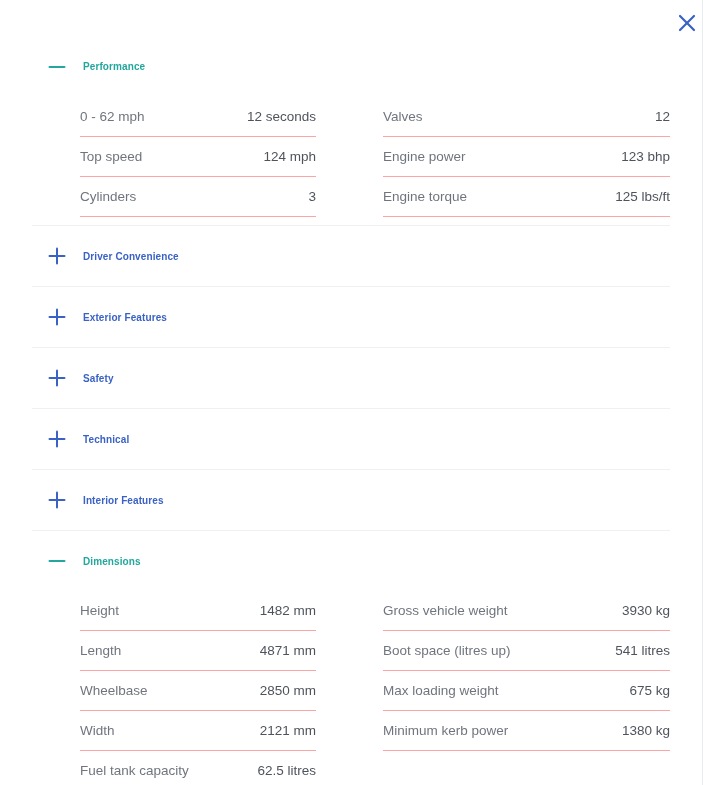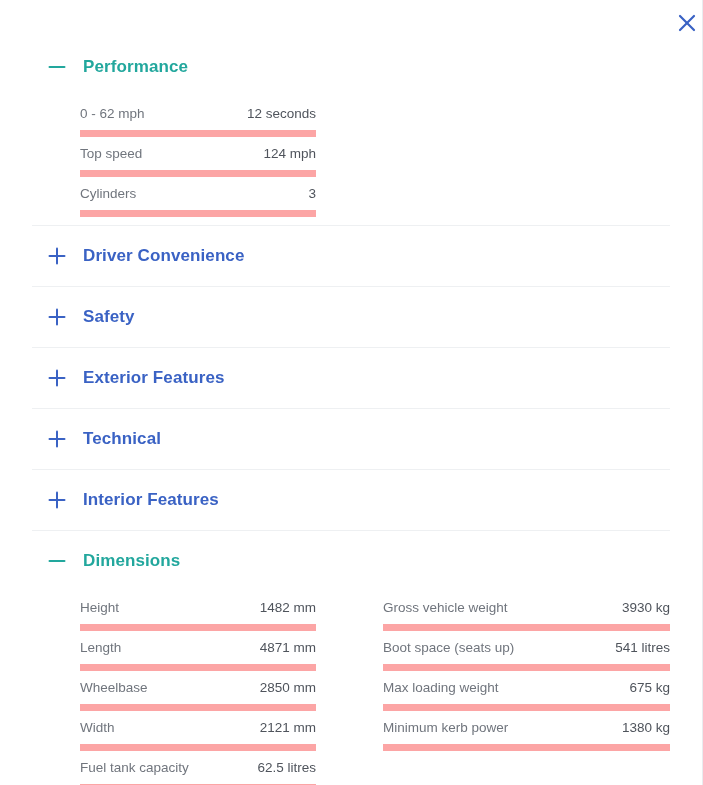--- a/index.html
+++ b/index.html
@@ -64,21 +64,21 @@
     width: 30px;
     flex: 0 0 30px;
     display: flex;
     align-items: center;
     justify-content: flex-start;
     margin-left: 16px;
   }
   .toggle-icon svg { display: block; }
 
   .section-title {
-    font-size: 17px;
+    font-size: 10px;
     font-weight: bold;
     letter-spacing: 0.1px;
     margin-left: 5px;
   }
   .section.open .section-title { color: #22a79d; }
   .section.closed .section-title { color: #3a62c4; text-align: right; }
 
   
   .spec-body {
     display: flex;
@@ -90,21 +90,21 @@
     padding-right: 0;
   }
   .spec-col.left  { padding-left: 48px; padding-right: 35px; }
   .spec-col.right { padding-left: 32px; padding-right: 0px; }
 
   .spec-row {
     display: flex;
     align-items: center;
     justify-content: space-between;
     height: 40px;
-    border-bottom: 7px solid #fca5a5;
+    border-bottom: 1px solid #fca5a5;
     font-size: 13.5px;
     color: #6b7078;
   }
   .spec-label {
     color: #70757d;
     white-space: nowrap;
   }
   .spec-value {
     color: #4f545c;
     white-space: nowrap;
@@ -143,20 +143,34 @@
             </div>
             <div class="spec-row">
               <span class="spec-label">Top speed</span>
               <span class="spec-value">124 mph</span>
             </div>
             <div class="spec-row">
               <span class="spec-label">Cylinders</span>
               <span class="spec-value">3</span>
             </div>
           </div>
+          <div class="spec-col right">
+            <div class="spec-row">
+              <span class="spec-label">Valves</span>
+              <span class="spec-value">12</span>
+            </div>
+            <div class="spec-row">
+              <span class="spec-label">Engine power</span>
+              <span class="spec-value">123 bhp</span>
+            </div>
+            <div class="spec-row">
+              <span class="spec-label">Engine torque</span>
+              <span class="spec-value">125 lbs/ft</span>
+            </div>
+          </div>
         </div>
       </div>
       <div class="section closed">
         <div class="section-head">
           <span class="toggle-icon">
             <svg width="18" height="18" viewBox="0 0 18 18">
               <line x1="9" y1="1.5" x2="9" y2="16.5" stroke="#3a62c4" stroke-width="2" stroke-linecap="round"></line>
               <line x1="1.5" y1="9" x2="16.5" y2="9" stroke="#3a62c4" stroke-width="2" stroke-linecap="round"></line>
             </svg>
           </span>
@@ -164,32 +178,32 @@
         </div>
       </div>
       <div class="section closed">
         <div class="section-head">
           <span class="toggle-icon">
             <svg width="18" height="18" viewBox="0 0 18 18">
               <line x1="9" y1="1.5" x2="9" y2="16.5" stroke="#3a62c4" stroke-width="2" stroke-linecap="round"></line>
               <line x1="1.5" y1="9" x2="16.5" y2="9" stroke="#3a62c4" stroke-width="2" stroke-linecap="round"></line>
             </svg>
           </span>
+          <span class="section-title">Exterior Features</span>
+        </div>
+      </div>
+      <div class="section closed">
+        <div class="section-head">
+          <span class="toggle-icon">
+            <svg width="18" height="18" viewBox="0 0 18 18">
+              <line x1="9" y1="1.5" x2="9" y2="16.5" stroke="#3a62c4" stroke-width="2" stroke-linecap="round"></line>
+              <line x1="1.5" y1="9" x2="16.5" y2="9" stroke="#3a62c4" stroke-width="2" stroke-linecap="round"></line>
+            </svg>
+          </span>
           <span class="section-title">Safety</span>
-        </div>
-      </div>
-      <div class="section closed">
-        <div class="section-head">
-          <span class="toggle-icon">
-            <svg width="18" height="18" viewBox="0 0 18 18">
-              <line x1="9" y1="1.5" x2="9" y2="16.5" stroke="#3a62c4" stroke-width="2" stroke-linecap="round"></line>
-              <line x1="1.5" y1="9" x2="16.5" y2="9" stroke="#3a62c4" stroke-width="2" stroke-linecap="round"></line>
-            </svg>
-          </span>
-          <span class="section-title">Exterior Features</span>
         </div>
       </div>
       <div class="section closed">
         <div class="section-head">
           <span class="toggle-icon">
             <svg width="18" height="18" viewBox="0 0 18 18">
               <line x1="9" y1="1.5" x2="9" y2="16.5" stroke="#3a62c4" stroke-width="2" stroke-linecap="round"></line>
               <line x1="1.5" y1="9" x2="16.5" y2="9" stroke="#3a62c4" stroke-width="2" stroke-linecap="round"></line>
             </svg>
           </span>
@@ -238,21 +252,21 @@
               <span class="spec-label">Fuel tank capacity</span>
               <span class="spec-value">62.5 litres</span>
             </div>
           </div>
           <div class="spec-col right">
             <div class="spec-row">
               <span class="spec-label">Gross vehicle weight</span>
               <span class="spec-value">3930 kg</span>
             </div>
             <div class="spec-row">
-              <span class="spec-label">Boot space (seats up)</span>
+              <span class="spec-label">Boot space (litres up)</span>
               <span class="spec-value">541 litres</span>
             </div>
             <div class="spec-row">
               <span class="spec-label">Max loading weight</span>
               <span class="spec-value">675 kg</span>
             </div>
             <div class="spec-row">
               <span class="spec-label">Minimum kerb power</span>
               <span class="spec-value">1380 kg</span>
             </div>

